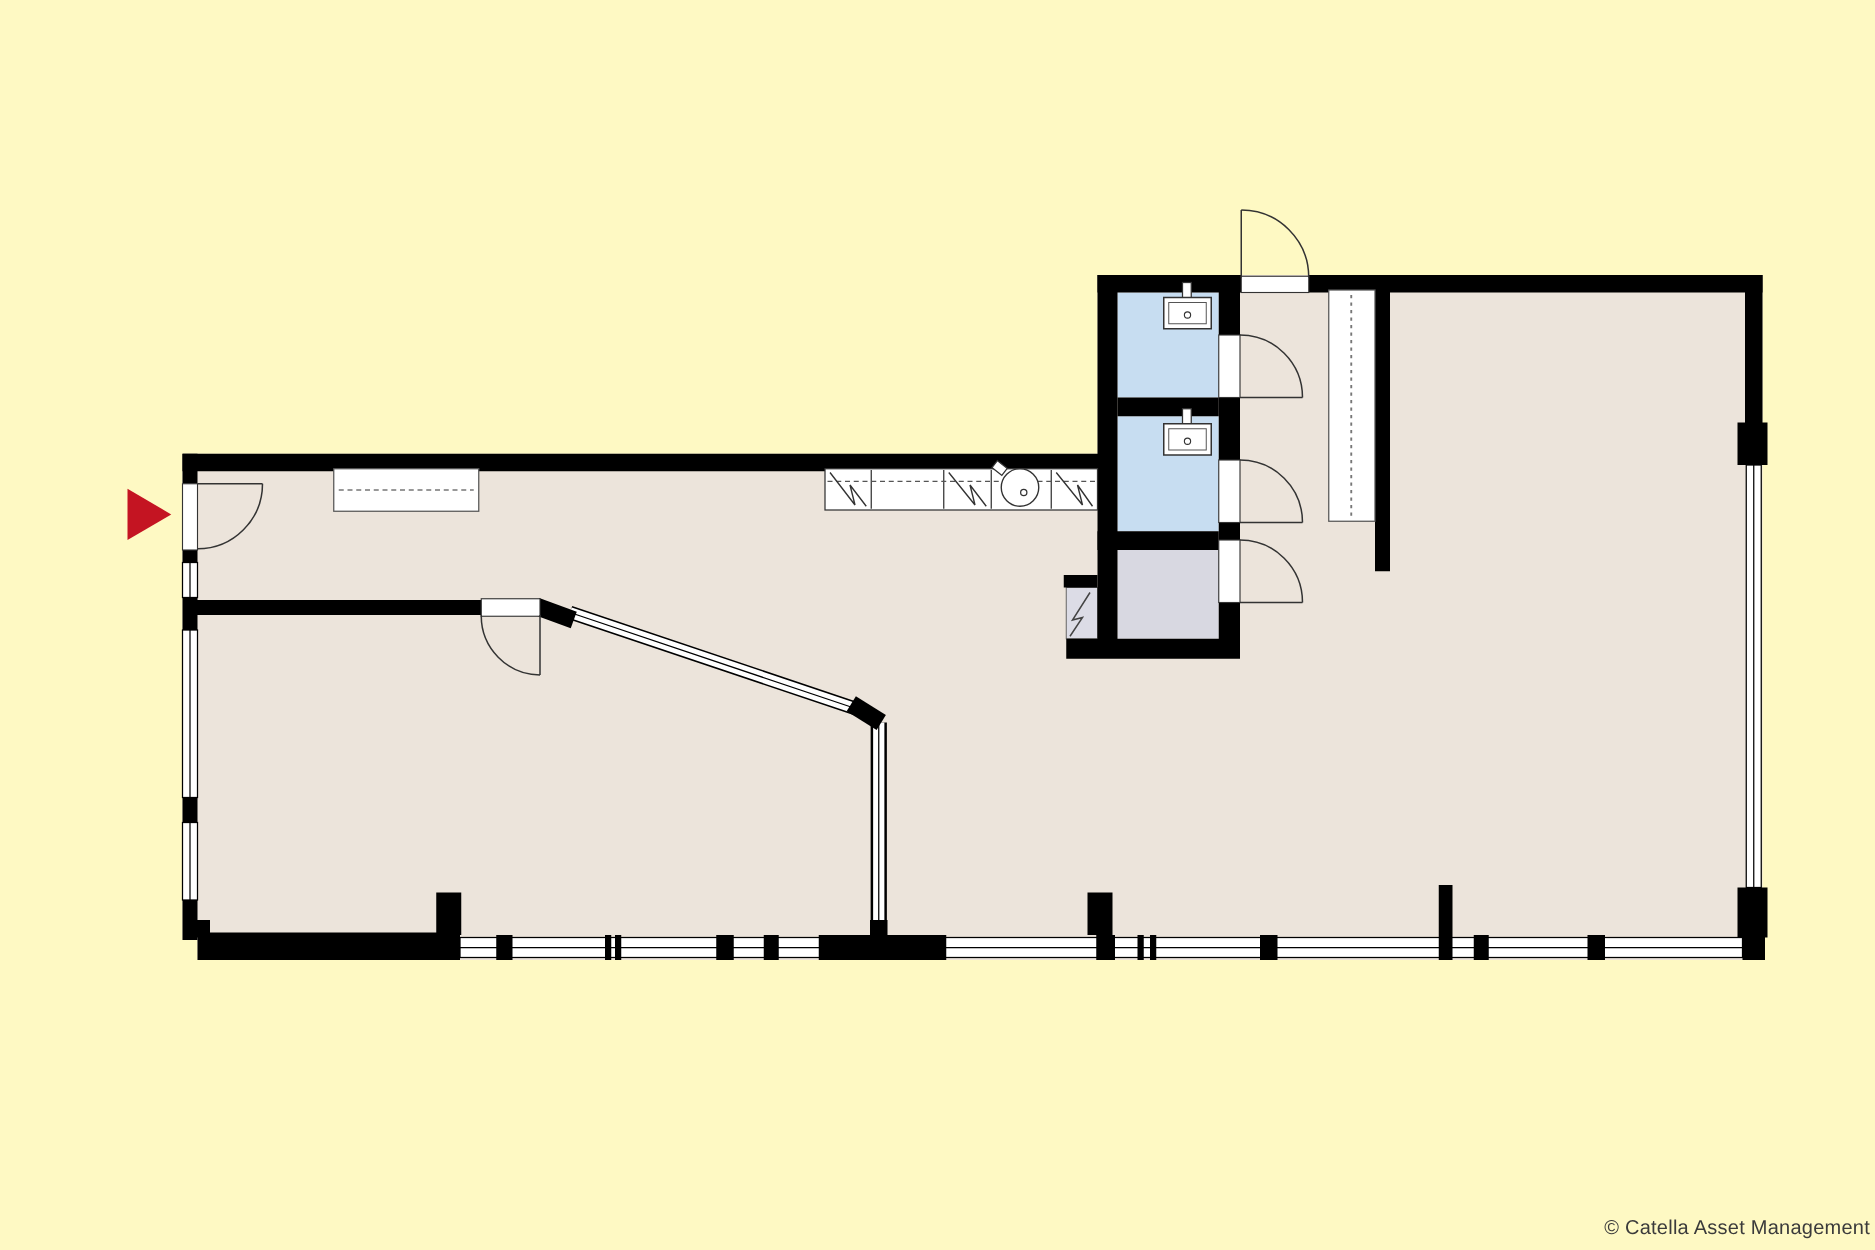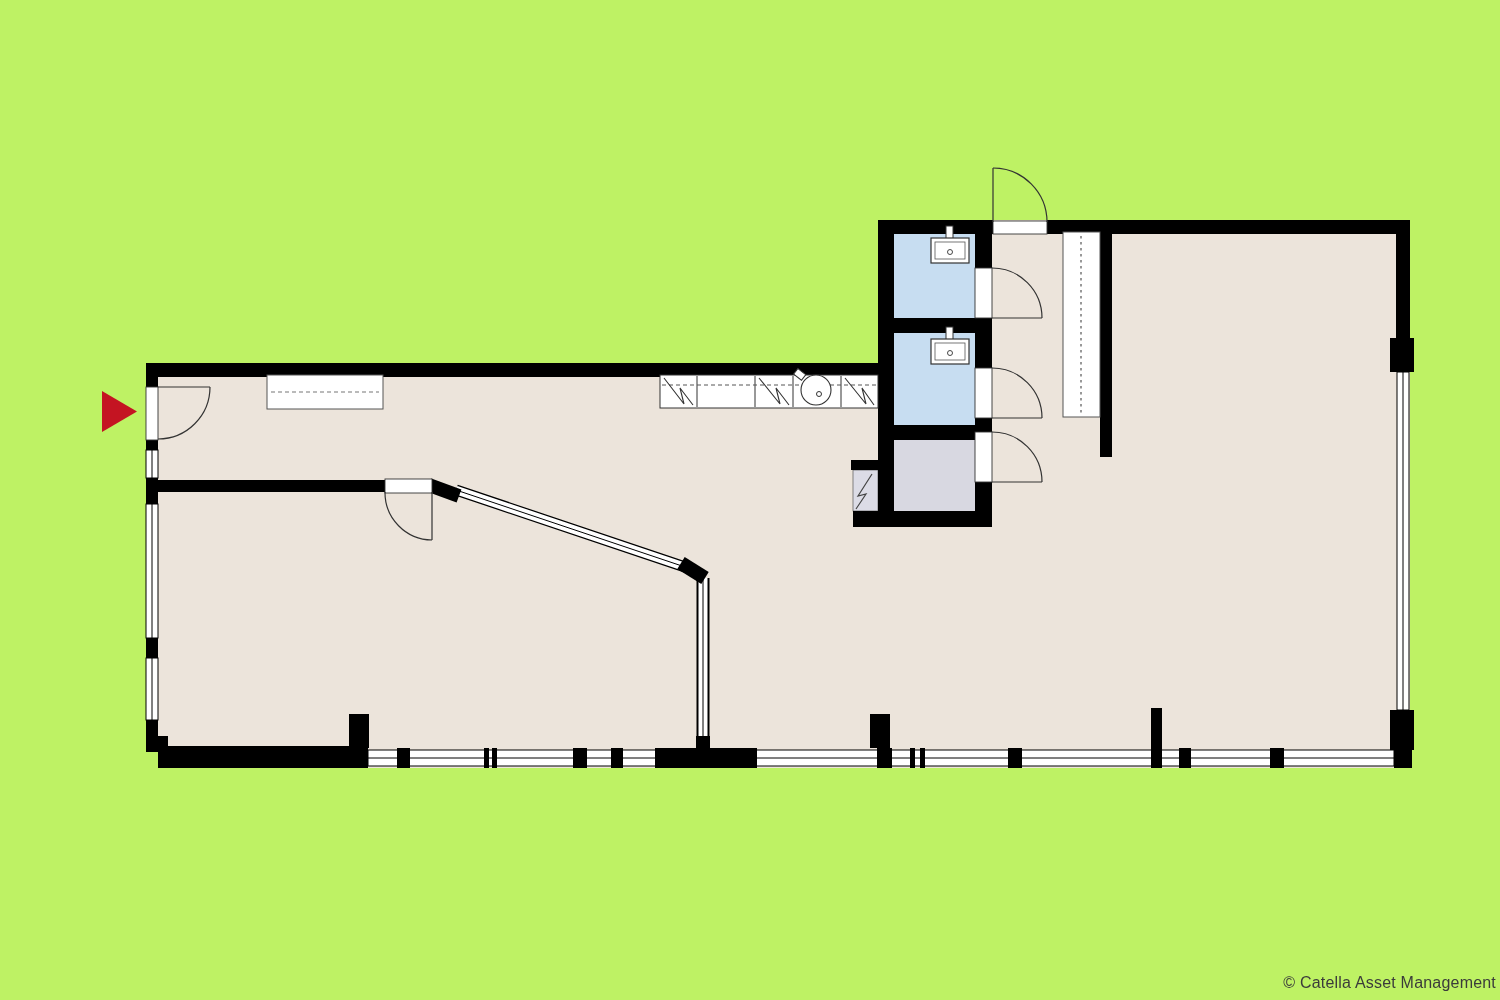--- a/index.html
+++ b/index.html
@@ -8,21 +8,21 @@
     background: #ffffff;
     width: 1500px;
     height: 1000px;
     overflow: hidden;
     font-family: "Liberation Sans", sans-serif;
   }
   .canvas {
     position: relative;
     width: 1500px;
     height: 1000px;
-    background: #bef264;
+    background: #fef9c3;
   }
   svg.plan {
     position: absolute;
     left: 0;
     top: 0;
     width: 1500px;
     height: 1000px;
   }
   .copyright {
     position: absolute;

